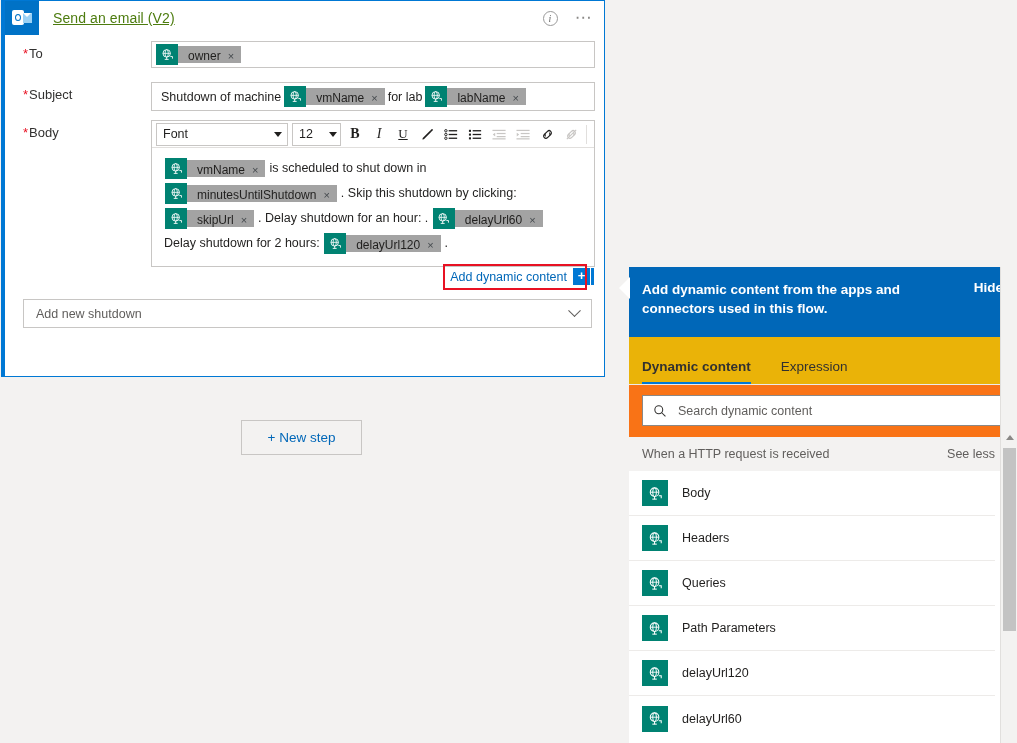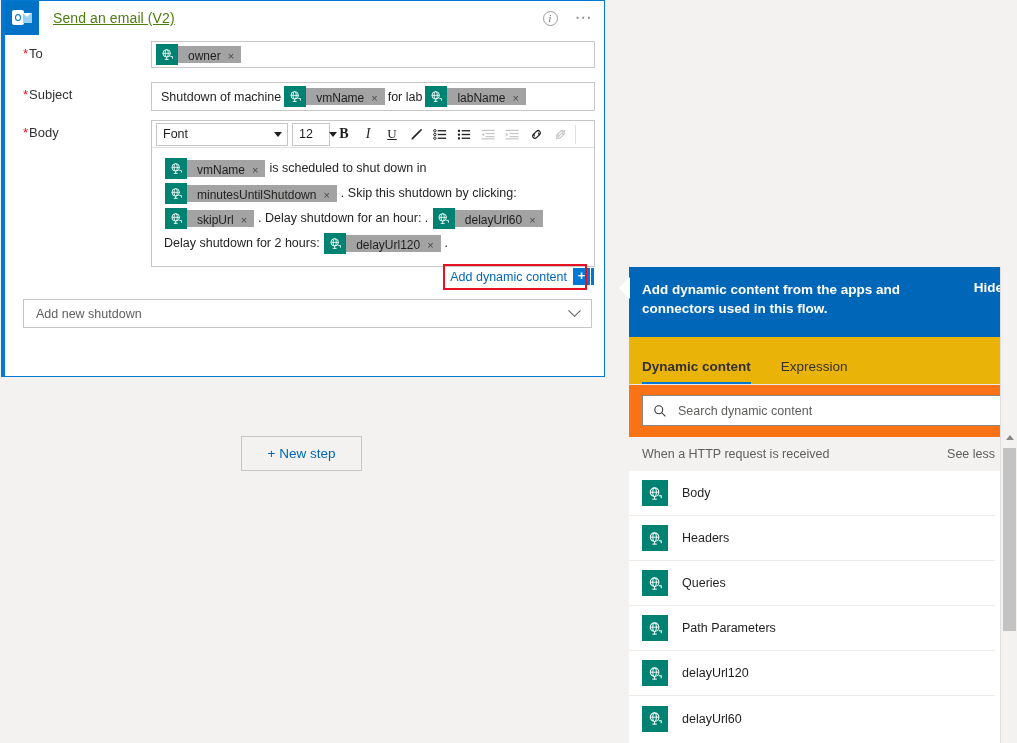--- a/index.html
+++ b/index.html
@@ -104,21 +104,21 @@
   
   #toolbar {
     height: 27px; border-bottom: 1px solid #e1dfdd; display: flex; align-items: center;
     background: #ffffff; padding-left: 2px;
   }
   .tb-select {
     height: 23px; border: 1px solid #c8c6c4; background: #fff; display: flex; align-items: center;
     justify-content: space-between; font-size: 12.5px; color: #201f1e; padding: 0 5px 0 6px; margin: 0 2px;
   }
   #tb-font { width: 132px; }
-  #tb-size { width: 38px; gap: 12px; }
+  #tb-size { width: 49px; gap: 12px; }
   .caret { width: 0; height: 0; border-left: 4px solid transparent; border-right: 4px solid transparent; border-top: 5px solid #201f1e; margin-left: 4px; }
   .tb-btn {
     width: 24px; height: 23px; display: flex; align-items: center; justify-content: center;
     font-size: 13px; color: #201f1e; margin: 0 0px;
   }
   .tb-btn.disabled { color: #c8c6c4; }
   .tb-sep { width: 1px; height: 19px; background: #e1dfdd; margin: 0 3px; }
 
   
   #body-content {
@@ -156,21 +156,21 @@
   }
 
   
   #conn {
     position: absolute; left: 18px; top: 340px; font-size: 12.5px; color: #605e5c;
   }
   #conn a { color: #0067b8; text-decoration: none; margin-left: 7px; }
 
   
   #new-step {
-    position: absolute; left: 241px; top: 436px; width: 121px; height: 35px;
+    position: absolute; left: 241px; top: 420px; width: 121px; height: 35px;
     border: 1px solid #c8c6c4; background: #f3f2f1; color: #0067b8;
     font-size: 13.5px; display: flex; align-items: center; justify-content: center;
   }
 
   
   #flyout {
     position: absolute; left: 629px; top: 267px; width: 388px; height: 476px;
     background: #ffffff;
   }
   #flyout-pointer {

